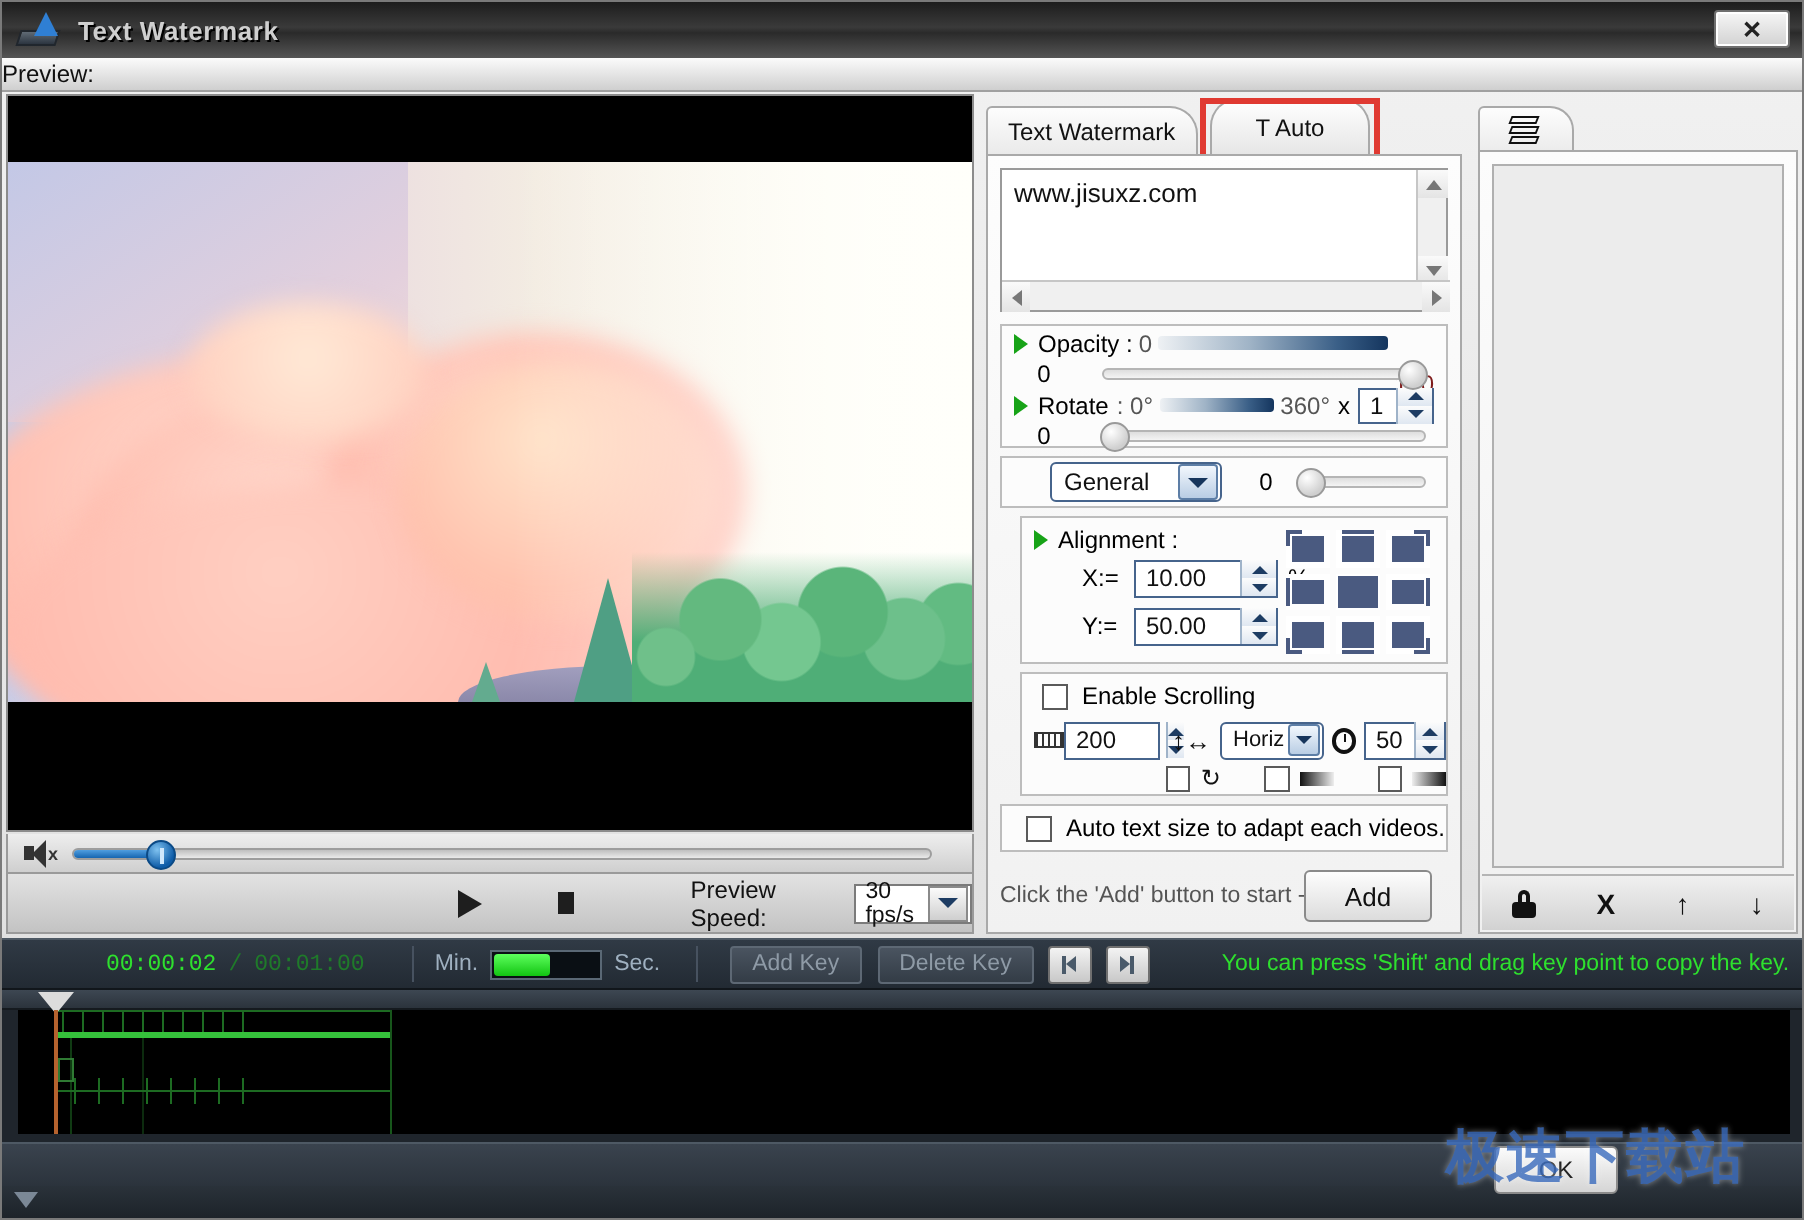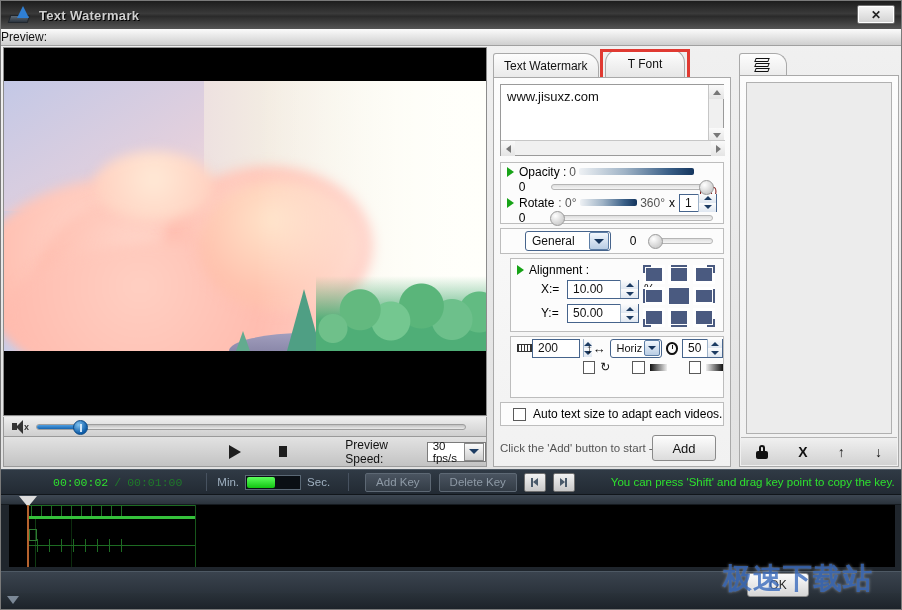--- a/index.html
+++ b/index.html
@@ -463,21 +463,21 @@
     <div id="playhead"></div>
     <div id="tlbottom"></div>
     <div id="tlfoot">
       <div class="mini"></div>
     </div>
   </div>
 
   <div id="props">
     <div class="tabstrip">
       <div class="tab" id="tab-text">Text Watermark</div>
-      <div class="tab" id="tab-font">T Font</div>
+      <div class="tab" id="tab-font">T Auto</div>
       <div id="fontbox"></div>
     </div>
 
     <div class="panelbody">
 
       <div id="txtwrap">
         <div id="txtval">www.jisuxz.com</div>
         <div id="vsb">
           <div class="sbarr" style="left:0;top:0;width:15px;height:14px;">
               <div class="tri-u"></div>
@@ -624,20 +624,24 @@
             </div>
           <div class="agcell">
               <i style="left:3px;top:3px;right:3px;bottom:3px;"></i>
               <i style="right:0;bottom:0;width:2px;height:8px;"></i>
               <i style="right:0;bottom:0;width:8px;height:2px;"></i>
             </div>
         </div>
       </div>
 
       <div class="group" style="top:258px;height:62px;left:16px;width:214px;">
+        <div class="row" style="height:22px;padding-left:10px;">
+          <div class="chk"></div>
+          <div style="margin-left:7px;">Enable Scrolling</div>
+        </div>
         <div class="row" style="height:22px;padding-left:6px;">
           <div style="width:16px;height:8px;border:1px solid #333;background:repeating-linear-gradient(to right,#333 0 1px,transparent 1px 3px);"></div>
           <div class="spin" style="height:19px;width:48px;margin-left:0;gap:20px;">
             <div class="v" style="flex:1;">200</div>
             <div class="spinbtns" style="width:15px;">
               <div class="spinbtn">
                   <div class="caret-u"></div>
                 </div>
               <div class="spinbtn">
                   <div class="caret-d"></div>

